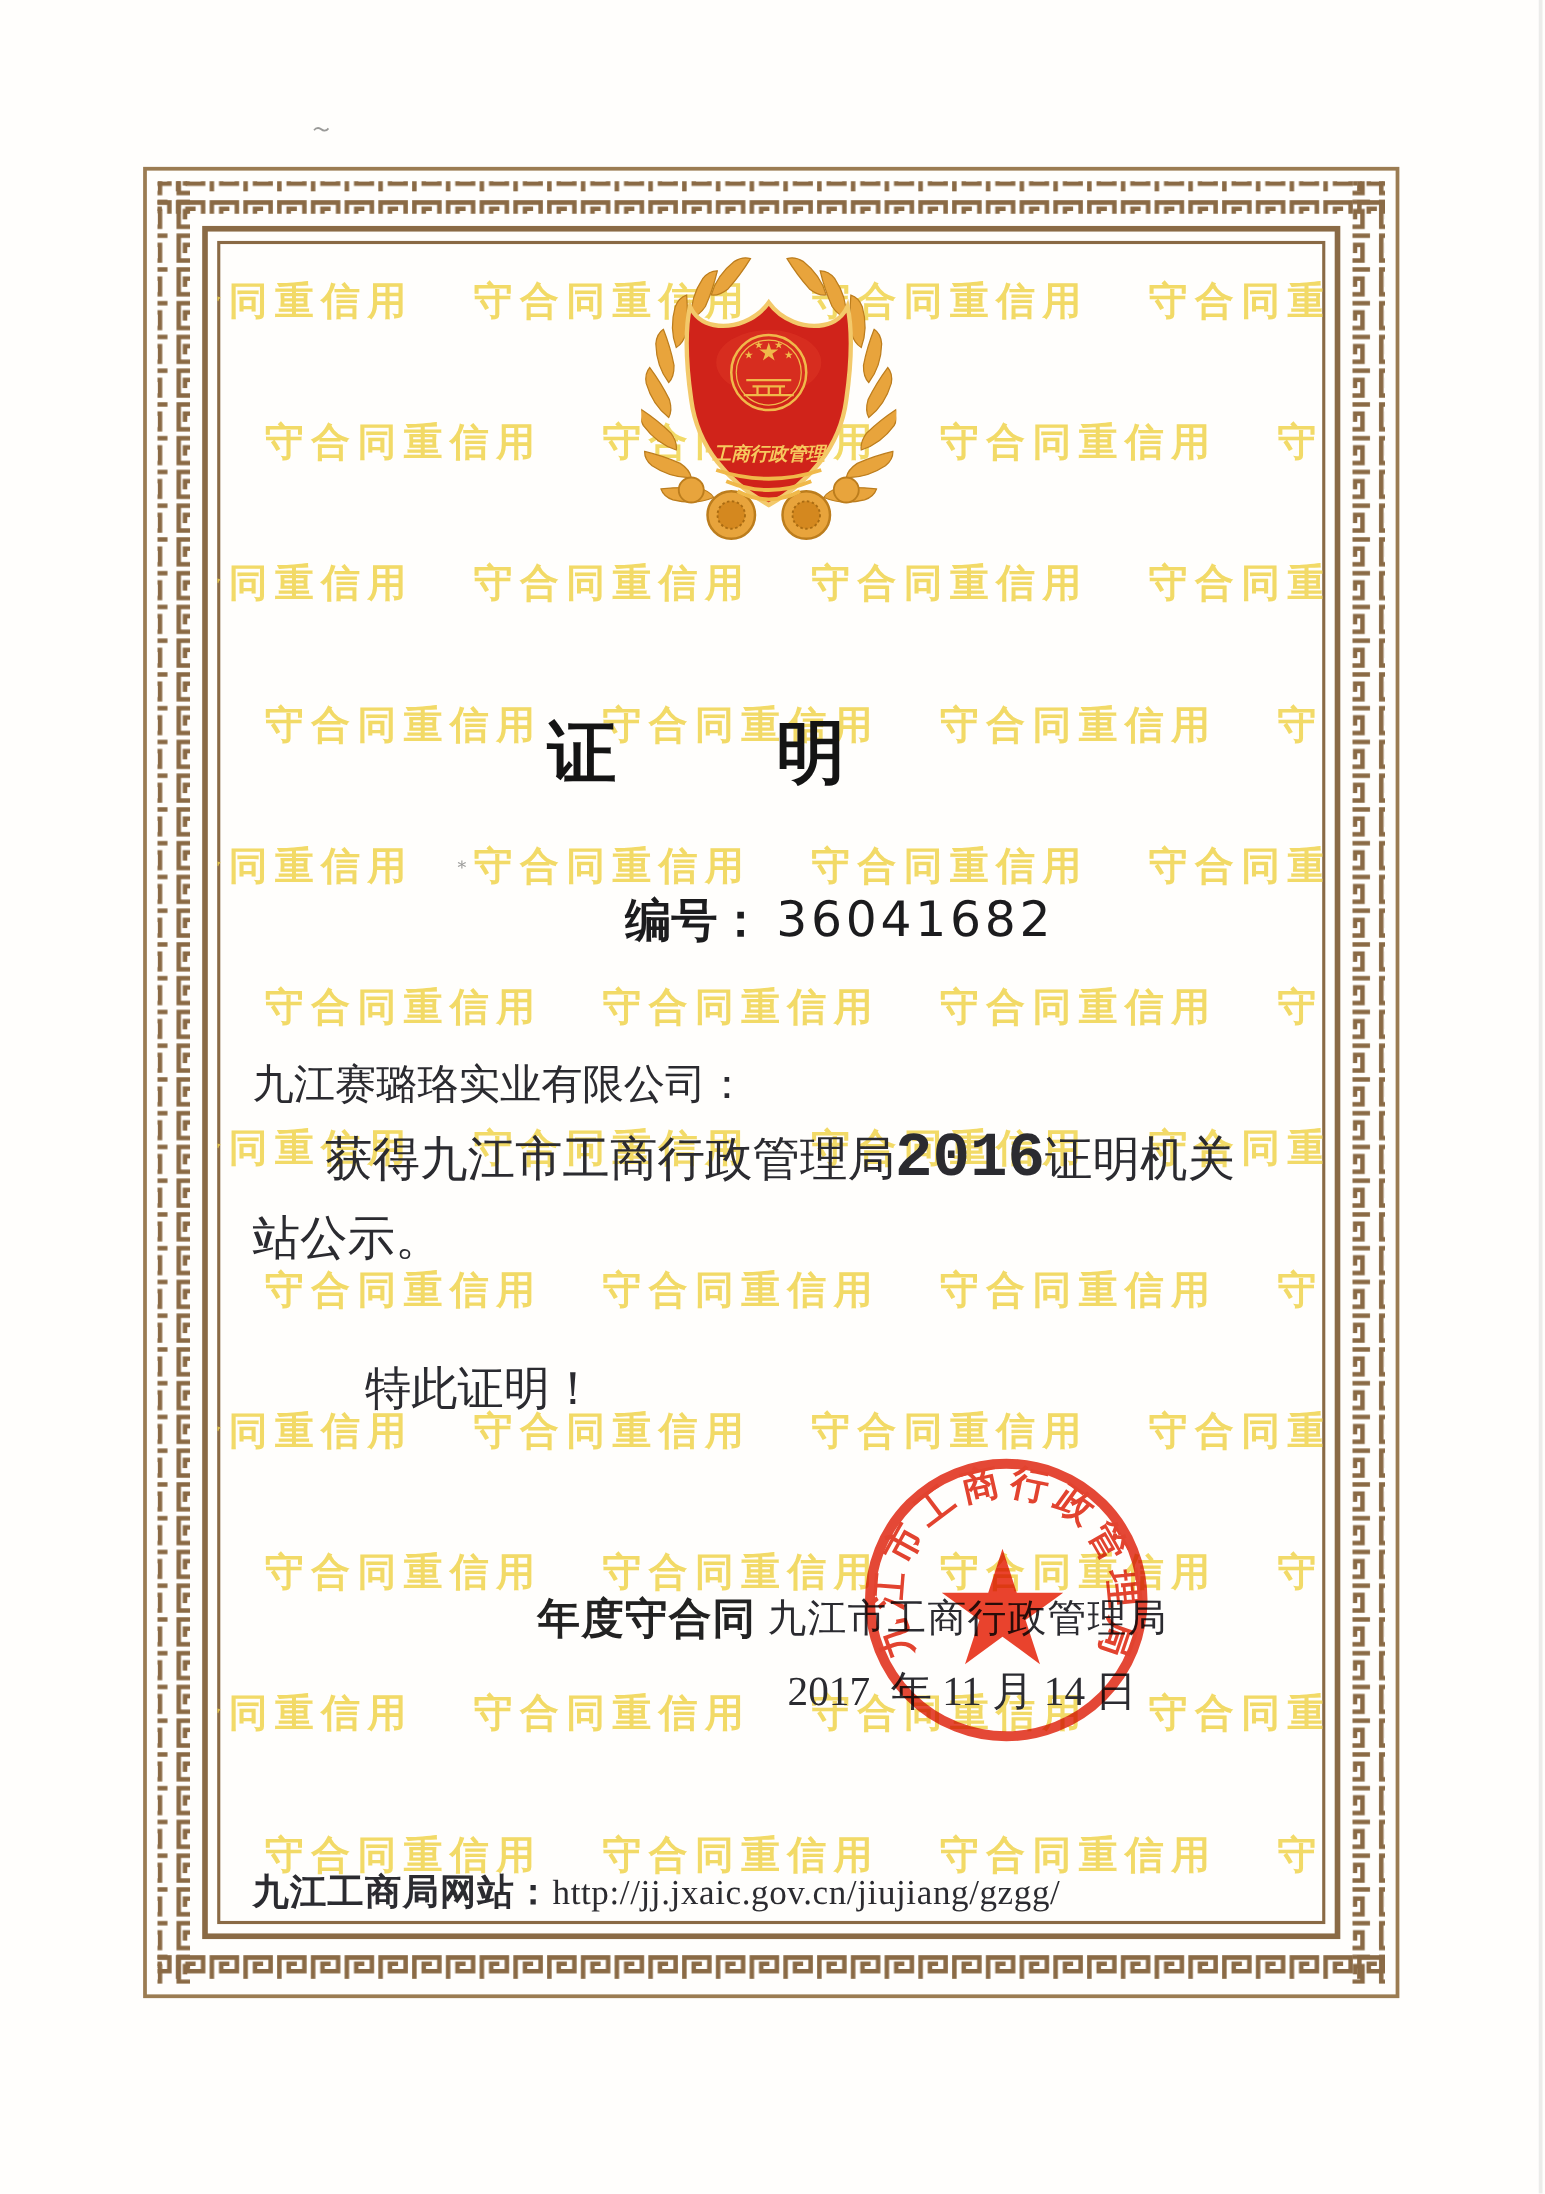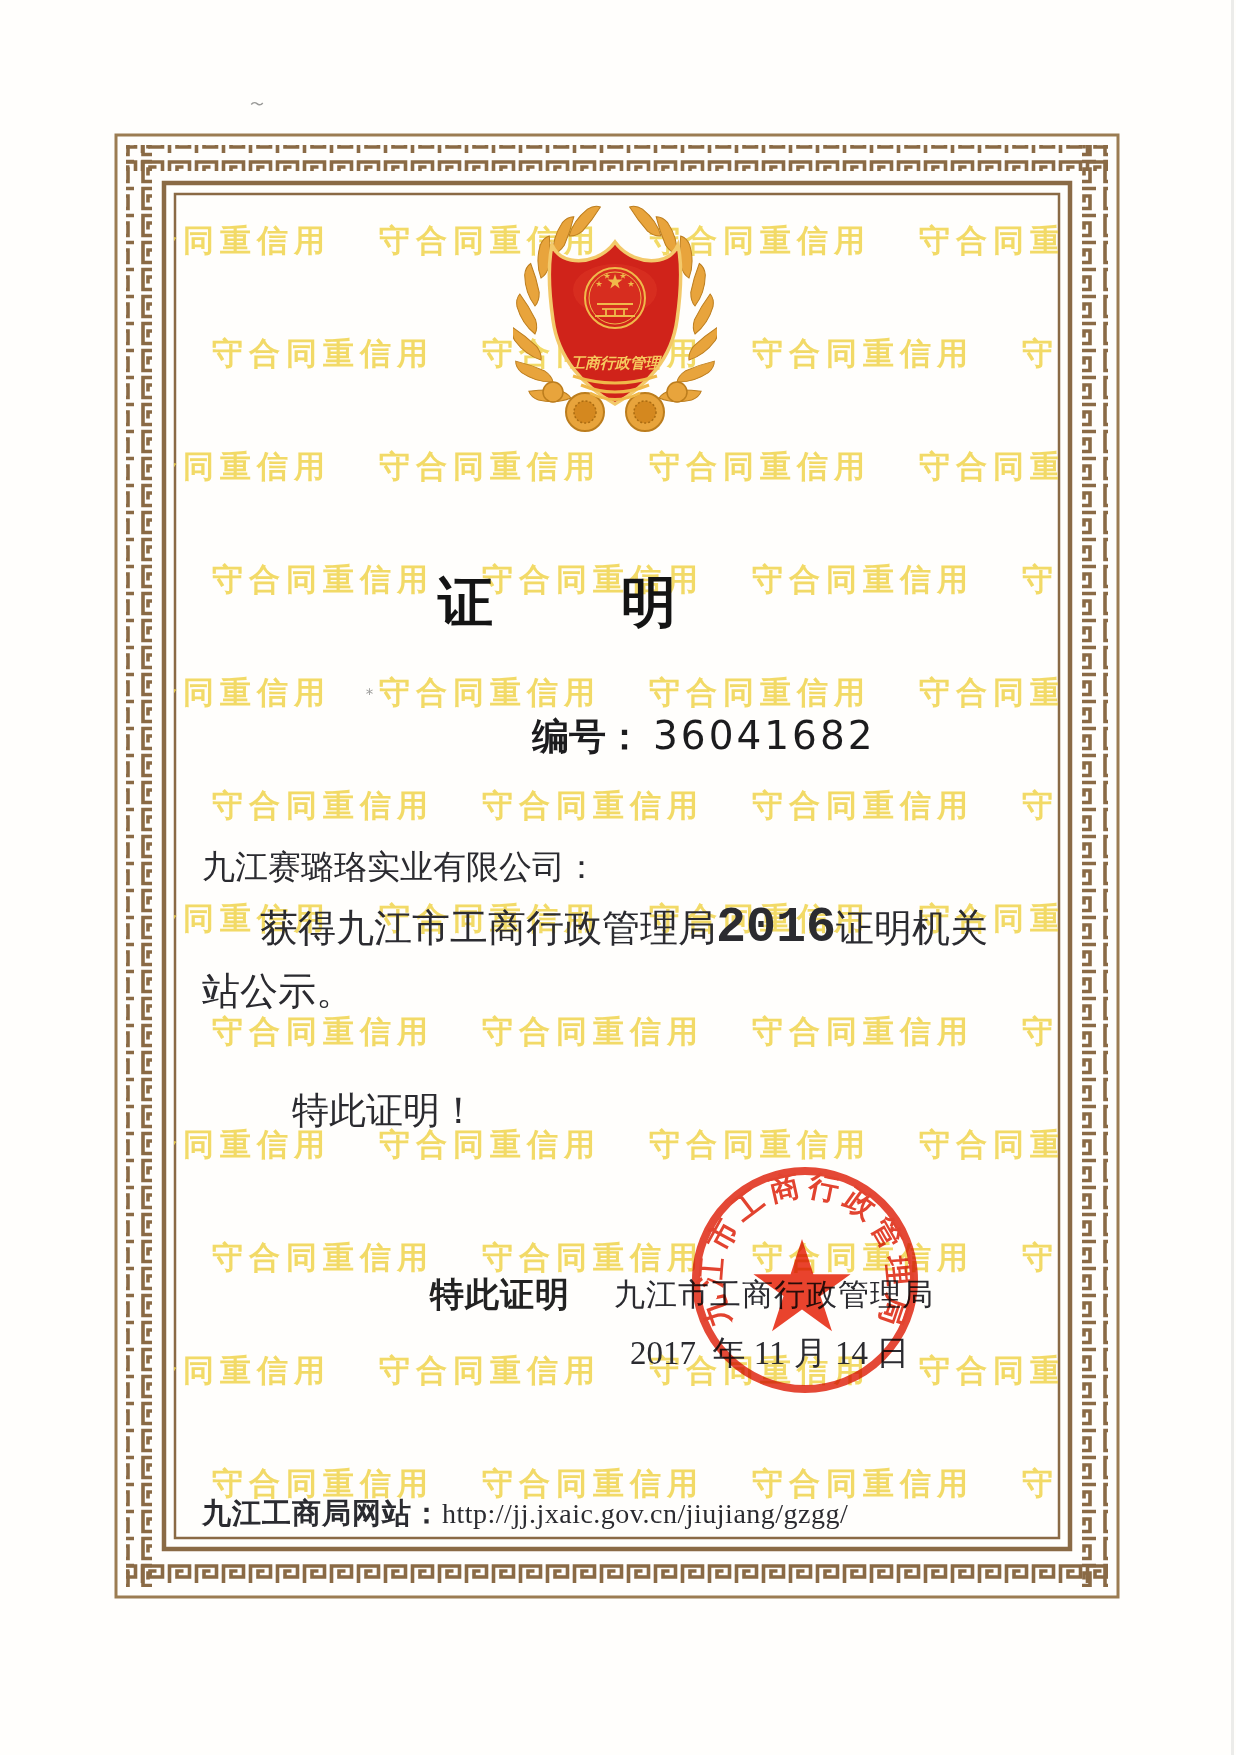--- a/index.html
+++ b/index.html
@@ -36,21 +36,21 @@
   .doc-title{
     left:218px;top:458px;
     font-family:"DejaVu Sans","Liberation Sans",sans-serif;
     font-weight:bold;font-size:54px;letter-spacing:1px;color:var(--title-ink);
   }
   .doc-heading{
     left:438px;top:566px;
     font-family:"DejaVu Sans","Liberation Sans",sans-serif;
     font-weight:bold;font-size:55px;letter-spacing:128px;color:var(--title-ink);
   }
-  .serial-line{left:500px;top:712px;font-size:0;color:#1c1c1e;margin-left:32px;}
+  .serial-line{left:500px;top:712px;font-size:0;color:#1c1c1e;}
   .serial-label{
     font-family:"DejaVu Sans","Liberation Sans",sans-serif;
     font-weight:bold;font-size:37px;vertical-align:baseline;
   }
   .serial-number{
     font-family:"DejaVu Sans","Liberation Sans",sans-serif;
     font-size:39px;letter-spacing:3px;margin-left:10px;vertical-align:baseline;
   }
   .salutation{left:202px;top:845px;font-size:33px;}
   .body-text{left:202px;top:896px;width:800px;font-size:38px;line-height:63px;z-index:3;position:absolute;white-space:nowrap;}
@@ -213,21 +213,21 @@
 
   <div class="txt salutation">九江赛璐珞实业有限公司：</div>
 
   <div class="body-text">
     <div class="body-line1"><span>获得九江市工商行政管理局</span><span class="body-year">2016</span><span>证明机关</span></div>
     <div>站公示。</div>
   </div>
 
   <div class="txt closing">特此证明！</div>
 
-  <div class="txt issuer-label">特此证明</div>
+  <div class="txt issuer-label">年度守合同</div>
   <div class="txt issuer-name">九江市工商行政管理局</div>
   <div class="txt date-line">2017  年 11 月 14 日</div>
 
   <svg class="seal" width="244" height="244" viewBox="0 0 244 244">
     <defs>
       <path id="sealArc" d="M 49.3 164 A 84 84 0 1 1 194.7 164" fill="none"></path>
     </defs>
     <circle cx="122" cy="122" r="109" fill="none" stroke="#e23a26" stroke-width="8"></circle>
     <path fill="#e8341d" transform="translate(119,132) scale(1.02)" d="M0,-50 11.2,-15.4 47.6,-15.5 18.1,5.9 29.4,40.5 0,19 -29.4,40.5 -18.1,5.9 -47.6,-15.5 -11.2,-15.4 Z"></path>
     <text font-size="30" font-weight="bold" fill="#e0341f" font-family="'Liberation Serif','DejaVu Serif',serif">

